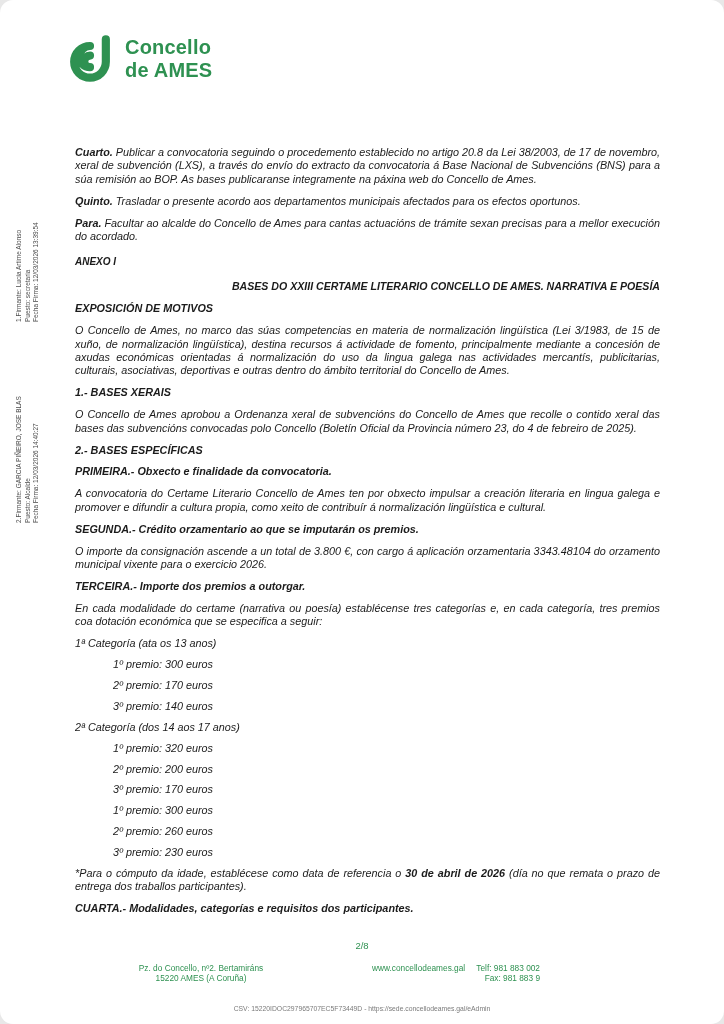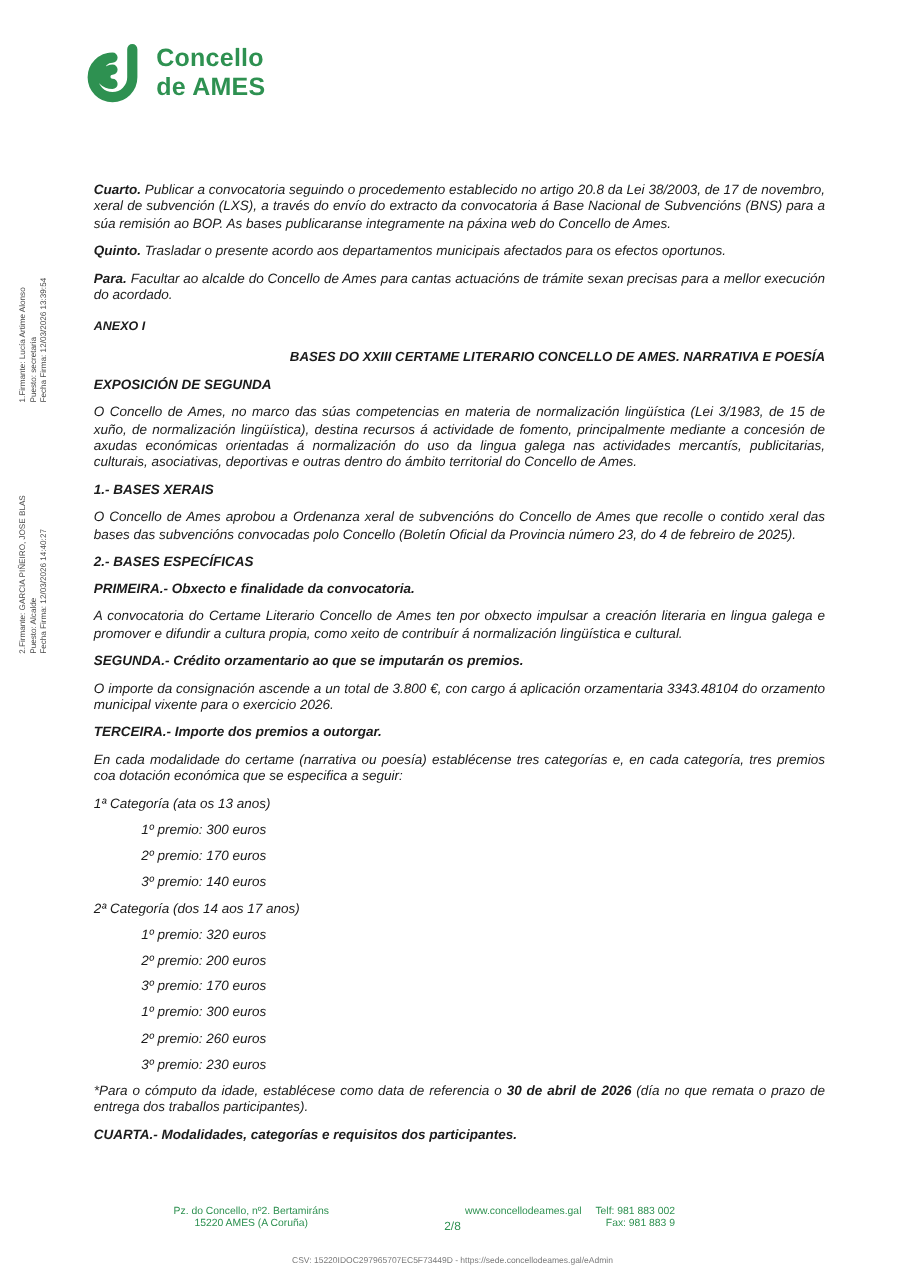--- a/index.html
+++ b/index.html
@@ -3,20 +3,21 @@
 <meta charset="utf-8">
 <style>
   html,body{margin:0;padding:0;background:#e8e8e8;}
   .page{
     position:relative;
     width:724px;height:1024px;
     background:#ffffff;
     margin:0 auto;
     overflow:hidden;
     font-family:"Liberation Sans", sans-serif;
+    border-radius:13px;
   }
   
   .logo{position:absolute;left:66px;top:32px;display:flex;align-items:flex-start;gap:11px;}
   .logo-icon{display:block;width:48px;height:53px;}
   .logo-text{color:#2e9151;font-size:20px;font-weight:bold;line-height:23px;letter-spacing:.2px;padding-top:4px;}
   
   .sig{
     position:absolute;
     transform:rotate(-90deg);
     transform-origin:0 0;
@@ -40,21 +41,21 @@
   .anexo{font-weight:bold;font-size:10px;margin:12px 0 11px !important;}
   .center-heading{font-weight:bold;font-size:10.6px;text-align:right;margin:0 0 9px !important;}
   .category{margin:0 0 7.5px !important;}
   .prize{margin:0 0 7.5px 38px !important;}
   .note{text-align:justify;}
   .note .bold{font-weight:bold;}
   
   .footer-addr{position:absolute;left:136px;top:963px;width:130px;text-align:center;color:#2e9151;font-size:8.3px;line-height:10px;font-style:normal;}
   .footer-web{position:absolute;left:330px;top:963px;color:#2e9151;font-size:8.3px;line-height:10px;font-style:normal;margin-left:42px;}
   .footer-tel{position:absolute;left:455px;top:963px;width:85px;text-align:right;color:#2e9151;font-size:8.3px;line-height:10px;font-style:normal;}
-  .page-num{position:absolute;left:0;top:976px;width:724px;text-align:center;color:#2e9151;font-size:9.5px;font-style:normal;}
+  .page-num{position:absolute;left:0;top:940px;width:724px;text-align:center;color:#2e9151;font-size:9.5px;font-style:normal;}
   .csv-line{position:absolute;left:0;top:1005px;width:724px;text-align:center;color:#7a7a7a;font-size:6.8px;font-style:normal;}
 </style>
 </head>
 <body>
 
 <div class="page">
 
   <div class="logo">
     <span class="logo-icon">
       <svg width="48" height="53" viewBox="0 0 100 100" xmlns="http://www.w3.org/2000/svg" aria-hidden="true">
@@ -78,21 +79,21 @@
     <div>Fecha Firma: 12/03/2026 14:40:27</div>
   </aside>
 
   <main class="content">
     <p class="lead-para"><span class="lead">Cuarto.</span> <span>Publicar a convocatoria seguindo o procedemento establecido no artigo 20.8 da Lei 38/2003, de 17 de novembro, xeral de subvención (LXS), a través do envío do extracto da convocatoria á Base Nacional de Subvencións (BNS) para a súa remisión ao BOP. As bases publicaranse integramente na páxina web do Concello de Ames.</span></p>
     <p class="lead-para"><span class="lead">Quinto.</span> <span>Trasladar o presente acordo aos departamentos municipais afectados para os efectos oportunos.</span></p>
     <p class="lead-para"><span class="lead">Para.</span> <span>Facultar ao alcalde do Concello de Ames para cantas actuacións de trámite sexan precisas para a mellor execución do acordado.</span></p>
 
     <p class="anexo">ANEXO I</p>
     <p class="center-heading">BASES DO XXIII CERTAME LITERARIO CONCELLO DE AMES. NARRATIVA E POESÍA</p>
-    <p class="heading">EXPOSICIÓN DE SEGUNDA</p>
+    <p class="heading">EXPOSICIÓN DE MOTIVOS</p>
     <p class="para">O Concello de Ames, no marco das súas competencias en materia de normalización lingüística (Lei 3/1983, de 15 de xuño, de normalización lingüística), destina recursos á actividade de fomento, principalmente mediante a concesión de axudas económicas orientadas á normalización do uso da lingua galega nas actividades mercantís, publicitarias, culturais, asociativas, deportivas e outras dentro do ámbito territorial do Concello de Ames.</p>
 
     <p class="heading">1.- BASES XERAIS</p>
     <p class="para">O Concello de Ames aprobou a Ordenanza xeral de subvencións do Concello de Ames que recolle o contido xeral das bases das subvencións convocadas polo Concello (Boletín Oficial da Provincia número 23, do 4 de febreiro de 2025).</p>
 
     <p class="heading">2.- BASES ESPECÍFICAS</p>
     <p class="heading">PRIMEIRA.- Obxecto e finalidade da convocatoria.</p>
     <p class="para">A convocatoria do Certame Literario Concello de Ames ten por obxecto impulsar a creación literaria en lingua galega e promover e difundir a cultura propia, como xeito de contribuír á normalización lingüística e cultural.</p>
 
     <p class="heading">SEGUNDA.- Crédito orzamentario ao que se imputarán os premios.</p>

